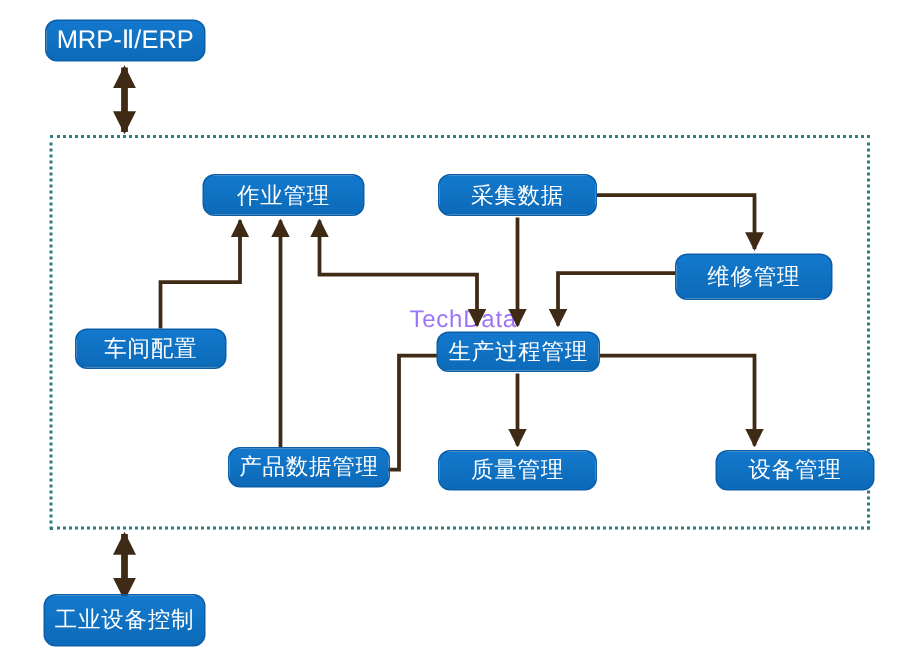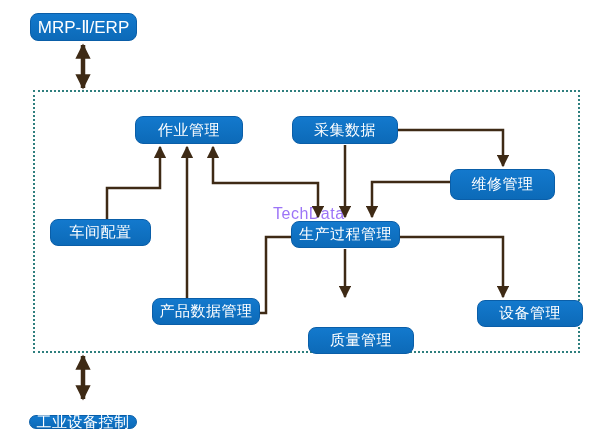--- a/index.html
+++ b/index.html
@@ -66,19 +66,19 @@
   <div class="node" style="left:135px; top:116px; width:108px; height:28px;">作业管理</div>
 
   <div class="node" style="left:450px; top:169px; width:105px; height:31px;">维修管理</div>
 
   <div class="node" style="left:50px; top:219px; width:101px; height:27px;">车间配置</div>
 
   <div class="node" style="left:291px; top:221px; width:109px; height:27px;">生产过程管理</div>
 
   <div class="node" style="left:152px; top:298px; width:108px; height:27px;">产品数据管理</div>
 
-  <div class="node" style="left:308px; top:300px; width:106px; height:27px;margin-top:27px;">质量管理</div>
+  <div class="node" style="left:292px; top:300px; width:106px; height:27px;">质量管理</div>
 
   <div class="node" style="left:449px; top:300px; width:106px; height:27px;margin-left:28px;">设备管理</div>
 
-  <div class="node" style="left:29px; top:415px; width:108px; height:14px;">工业设备控制</div>
+  <div class="node" style="left:29px; top:396px; width:108px; height:35px;">工业设备控制</div>
 
 </div>
 
 </body></html>

